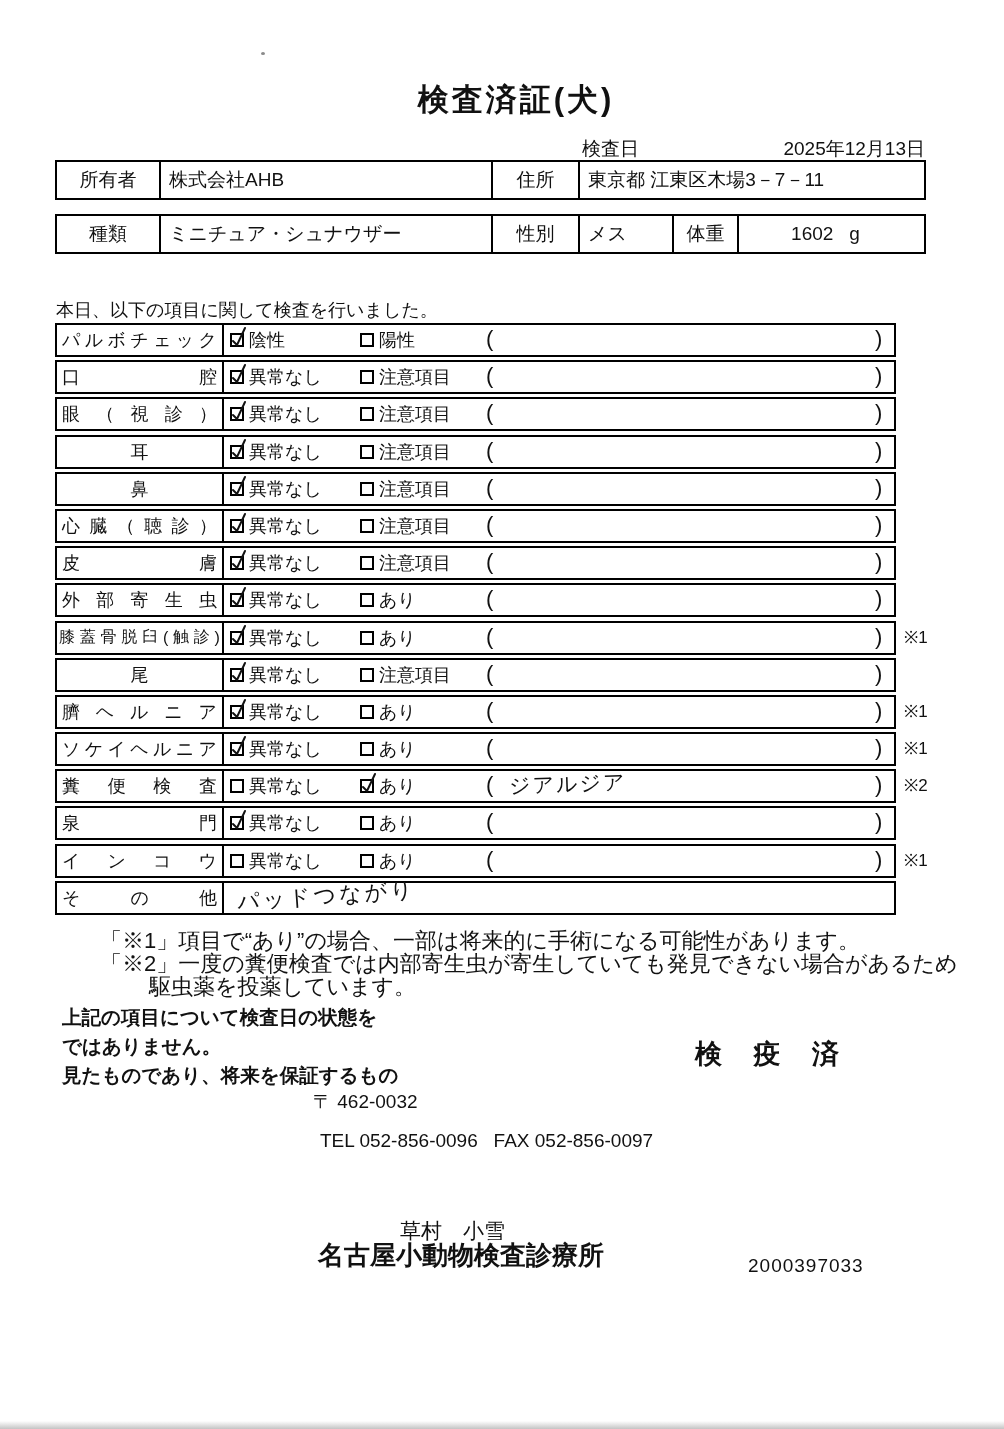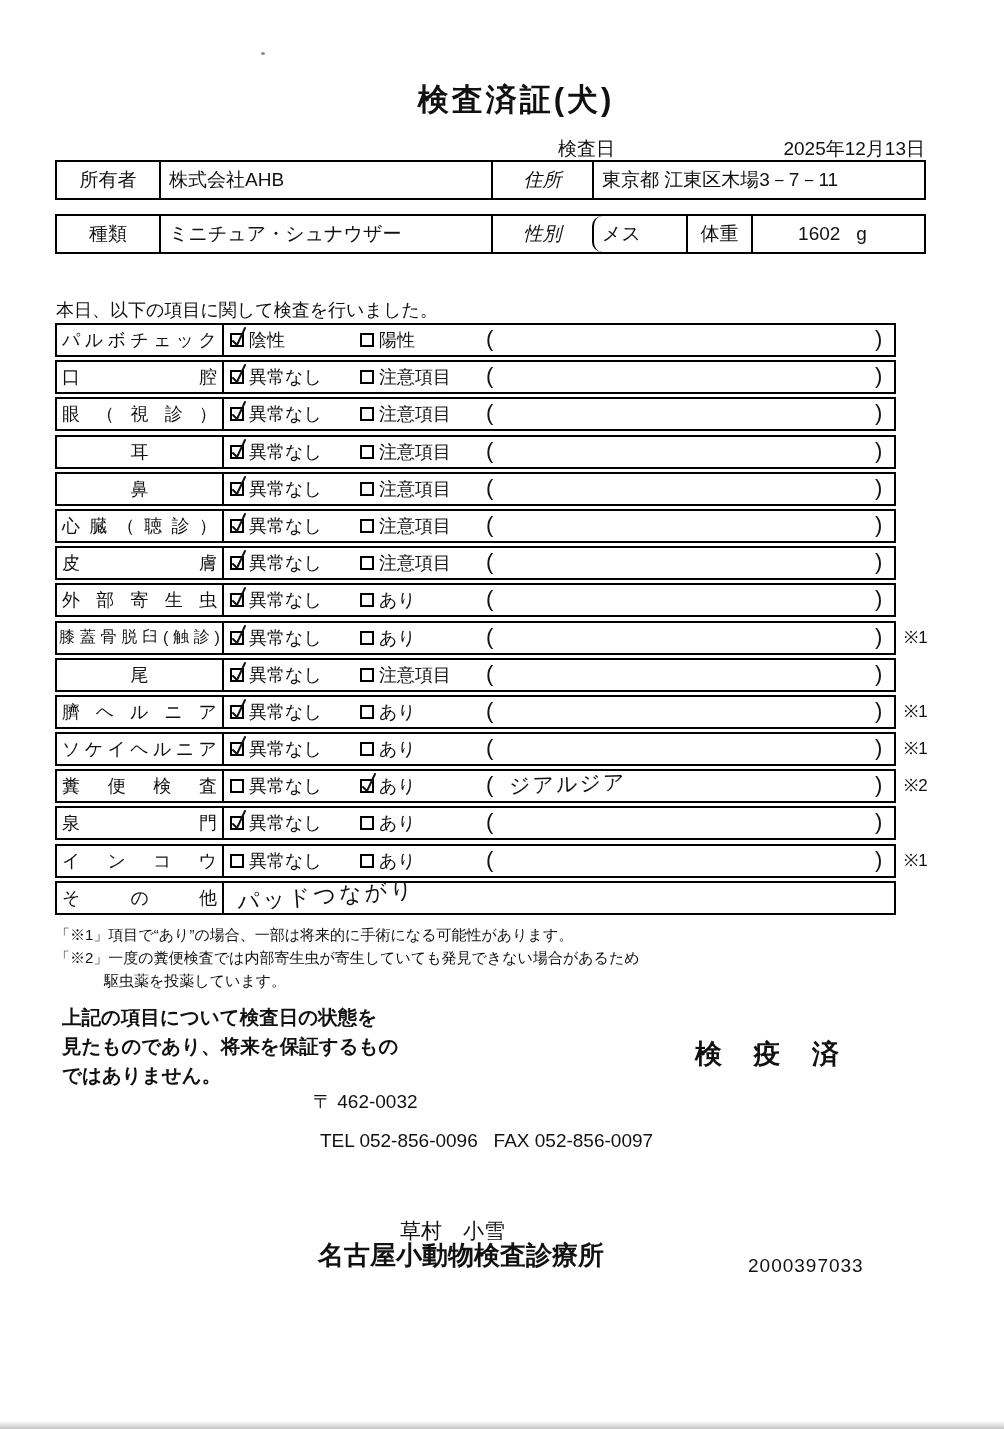--- a/index.html
+++ b/index.html
@@ -5,33 +5,33 @@
   html,body{margin:0;padding:0;background:#fff;}
   .page{position:relative;width:1004px;height:1429px;background:#ffffff;
         font-family:"Liberation Sans",sans-serif;color:#111;overflow:hidden;}
   .pre{white-space:pre;}
 
   .speck{position:absolute;left:261px;top:52px;width:4px;height:3px;background:#8a8a8a;border-radius:50%;}
 
   .title{position:absolute;left:0;top:79px;width:100%;text-align:center;
          font-size:31px;font-weight:bold;letter-spacing:3px;transform:translateX(14px);}
 
-  .exam-date-label{position:absolute;left:558px;top:136px;font-size:19px;}
+  .exam-date-label{position:absolute;left:582px;top:136px;font-size:19px;}
   .exam-date-value{position:absolute;left:758px;top:136px;width:167px;text-align:right;font-size:19px;}
 
   .box{position:absolute;left:55px;width:871px;height:40px;border:2px solid #000;
        display:flex;box-sizing:border-box;}
   .owner-box{top:160px;}
   .animal-box1{top:214px;}
   .animal-box2{top:256px;}
   .cell{display:flex;align-items:center;box-sizing:border-box;padding:0 8px;
         font-size:19px;border-left:2px solid #000;overflow:hidden;white-space:nowrap;}
   .cell:first-child{border-left:none;}
   .cell.lab{justify-content:center;padding:0 3px;}
-  .w102{width:102px;}.w332{width:332px;}.w85{width:101px;font-style:italic;}.w94{width:94px;border-radius:10px;}.w65{width:65px;}
+  .w102{width:102px;}.w332{width:332px;}.w85{width:87px;}.w94{width:94px;}.w65{width:65px;}
   .flex1{flex:1;}
   .wval{flex:1;justify-content:center;}
   .wunit{margin-left:16px;padding-right:12px;}
 
   .intro{position:absolute;left:56px;top:298px;font-size:18px;}
 
   .exam-table{position:absolute;left:55px;top:323px;width:841px;}
   .exam-row{position:relative;height:34px;margin-bottom:3.2px;border:2px solid #000;box-sizing:border-box;}
   .row-label{position:absolute;left:0;top:0;bottom:0;width:167px;border-right:2px solid #000;
              box-sizing:border-box;display:flex;align-items:center;justify-content:space-between;
@@ -42,21 +42,21 @@
   .cb .check{position:absolute;left:-2px;top:-10px;overflow:visible;}
   .opt{position:absolute;top:0;font-size:18px;line-height:30px;white-space:nowrap;}
   .paren{position:absolute;top:0;font-size:22px;line-height:28px;}
   .row-note{position:absolute;left:847px;top:0;font-size:17px;line-height:30px;white-space:nowrap;}
 
   .handwrite{position:absolute;top:-2px;font-size:21px;line-height:30px;letter-spacing:2px;
              transform:rotate(-2deg);white-space:nowrap;}
   .handwrite-other{position:absolute;left:180px;top:-4px;font-size:22px;line-height:34px;
              letter-spacing:3px;transform:rotate(-4deg);white-space:nowrap;}
 
-  .fn{position:absolute;font-size:15px;white-space:nowrap;}
+  .fn{position:absolute;font-size:22px;white-space:nowrap;margin-left:45px;}
   .fn1{left:55px;top:926px;}
   .fn2{left:55px;top:949px;}
   .fn3{left:104px;top:972px;}
 
   .disclaimer{position:absolute;left:62px;top:1003px;font-size:19.5px;font-weight:bold;line-height:29px;}
 
   .stamp{position:absolute;left:695px;top:1036px;font-size:27px;font-weight:bold;letter-spacing:12px;white-space:nowrap;}
 
   .postal{position:absolute;left:313px;top:1089px;font-size:19px;white-space:nowrap;}
   .addr{position:absolute;left:458px;top:1089px;font-size:19px;white-space:nowrap;}
@@ -393,22 +393,22 @@
         <span class="handwrite-other">パッドつながり</span>
       </div>
     </div>
 
   <div class="fn fn1">「※1」項目で“あり”の場合、一部は将来的に手術になる可能性があります。</div>
   <div class="fn fn2">「※2」一度の糞便検査では内部寄生虫が寄生していても発見できない場合があるため</div>
   <div class="fn fn3">駆虫薬を投薬しています。</div>
 
   <div class="disclaimer">
     <div>上記の項目について検査日の状態を</div>
+    <div>ではありません。</div>
     <div>見たものであり、将来を保証するもの</div>
-    <div>ではありません。</div>
   </div>
 
   <div class="stamp">検 疫 済</div>
 
   <div class="postal">〒 462-0032</div>
   <div class="tel pre">TEL 052-856-0096   FAX 052-856-0097</div>
   <div class="clinic-name">名古屋小動物検査診療所</div>
   <div class="vet-name">草村　小雪</div>
   <div class="serial">2000397033</div>
 

